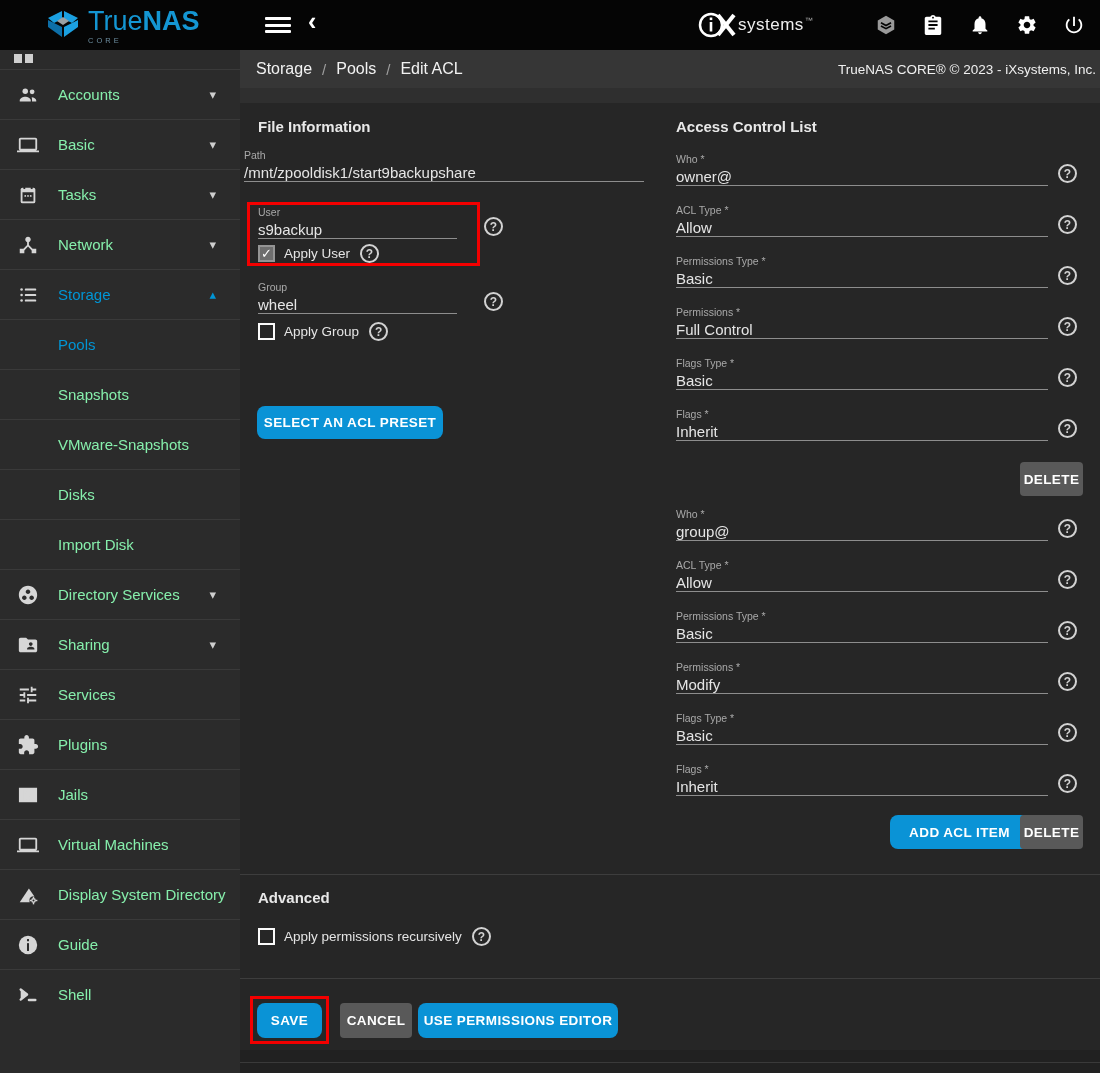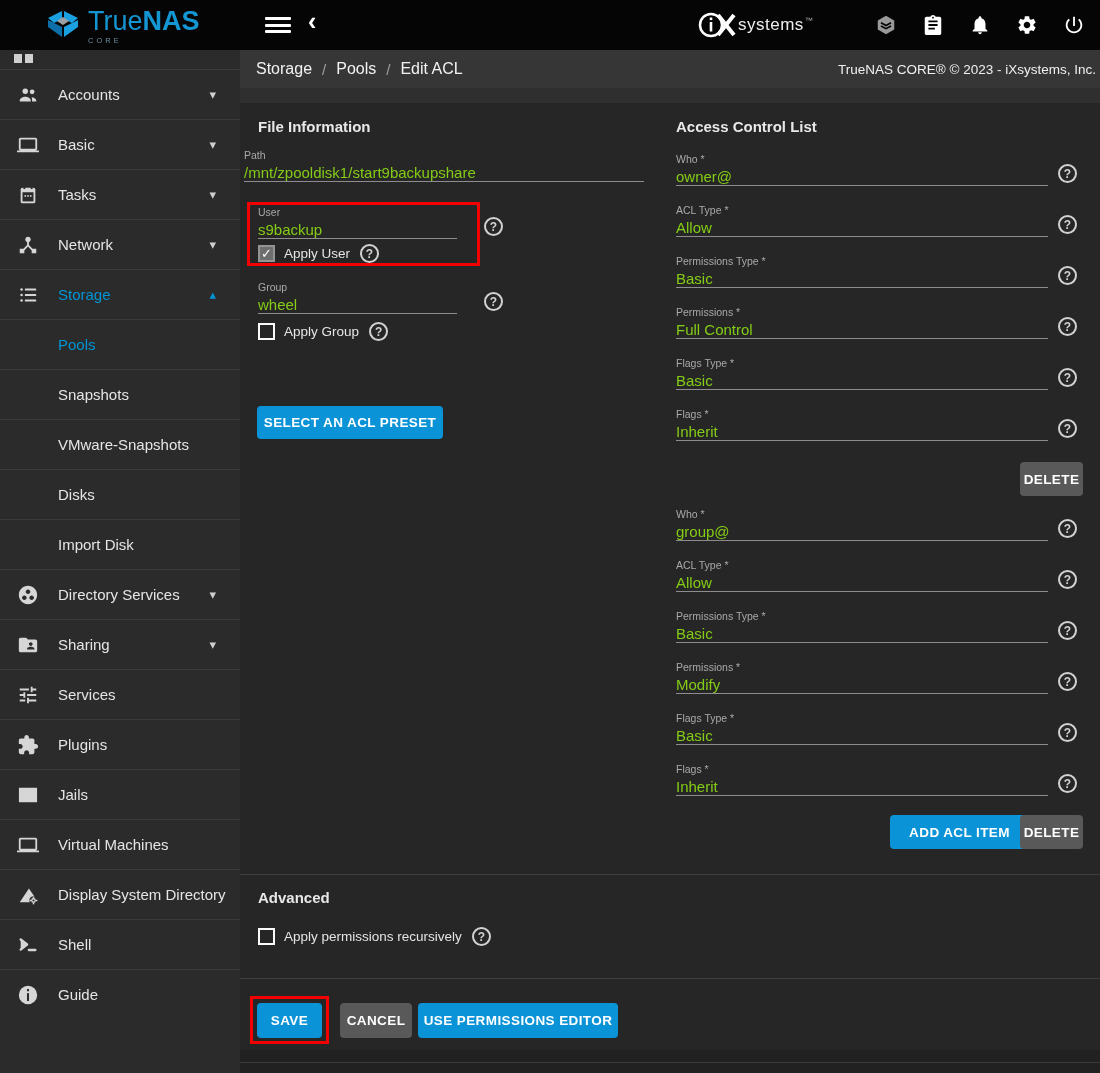--- a/index.html
+++ b/index.html
@@ -24,21 +24,21 @@
   .hicon svg { width:22px; height:22px; fill:#fff; }
   .hicon.gray svg { fill:#9a9a9a; }
 
   
   .sb { position:absolute; top:50px; left:0; width:240px; height:1023px; background:#2b2b2b; z-index:5; }
   .sb-partial { height:19px; position:relative; overflow:hidden; cursor:pointer; }
   .sb-partial .sq { position:absolute; width:8px; height:9px; top:4px; background:#cfcfcf; }
   .sb-row { height:50px; border-top:1px solid #3a3a3a; display:flex; align-items:center; padding-left:16px; position:relative; cursor:pointer; }
   .sb-icon { width:24px; height:24px; flex:0 0 24px; display:flex; align-items:center; justify-content:center; }
   .sb-icon svg { width:22px; height:22px; fill:#d6d6d6; }
-  .sb-label { margin-left:18px; font-size:15px; color:#e5e5e5; white-space:nowrap; }
+  .sb-label { margin-left:18px; font-size:15px; color:#86efac; white-space:nowrap; }
   .sb-sub .sb-label { margin-left:42px; }
   .sb-chev { position:absolute; right:24px; font-size:13px; color:#cfcfcf; }
   .sb-active { color:#0095d5 !important; }
 
   
   .crumbbar { position:absolute; top:50px; left:240px; width:860px; height:38px; background:#363636; display:flex; align-items:center; padding:0 4px 0 16px; z-index:6; }
   .crumb { font-size:16px; color:#f2f2f2; cursor:pointer; }
   .crumb-sep { font-size:15px; color:#9f9f9f; margin:0 10px; }
   .copyright { margin-left:auto; font-size:13.5px; color:#f0f0f0;text-align:center; }
   .strip { position:absolute; top:88px; left:240px; width:860px; height:15px; background:#2f2f2f; }
@@ -46,36 +46,36 @@
   
   .card { position:absolute; top:103px; left:240px; width:860px; height:947px; background:#262626; }
   .bottomstrip { position:absolute; top:1050px; left:240px; width:860px; height:23px; background:#212121; }
   .bottomline { position:absolute; top:1062px; left:240px; width:860px; height:1px; background:#3a3a3a; }
 
   .sec-title { position:absolute; font-size:15px; font-weight:700; color:#e8e8e8; }
   .carddiv { position:absolute; left:0; width:860px; height:1px; background:#3d3d3d; }
 
   .field { position:absolute; cursor:pointer; }
   .fl { font-size:10.5px; color:#a9a9a9; height:13px; line-height:13px; white-space:nowrap; }
-  .fv { font-size:15px; color:#84cc16; height:18px; line-height:18px; margin-top:2px; padding-bottom:0; border-bottom:1px solid #8d8d8d; position:relative; white-space:nowrap; }
+  .fv { font-size:15px; color:#e5e5e5; height:18px; line-height:18px; margin-top:2px; padding-bottom:0; border-bottom:1px solid #8d8d8d; position:relative; white-space:nowrap; }
   .fld-l { width:400px; }
   .fld-s { width:199px; }
   .fld-r { width:372px; }
   .help { position:absolute; width:19px; height:19px; border:2px solid #d2d2d2; border-radius:50%; color:#d2d2d2; font-size:12px; font-weight:700; display:flex; align-items:center; justify-content:center; bottom:3px; cursor:pointer; background:transparent; }
   .help-s { right:-46px; }
   .help-r { right:-29px; }
 
   .checkrow { position:absolute; display:flex; align-items:center; }
   .cb { width:17px; height:17px; border:2px solid #fafafa; background:transparent; margin-right:9px; flex:0 0 17px; cursor:pointer; display:flex; align-items:center; justify-content:center; font-size:13px; font-weight:700; color:transparent; }
   .cb.checked { background:#6e6e6e; border-color:#949494; color:#fff; }
   .cb-label { font-size:13.5px; color:#e4e4e4; margin-right:10px; white-space:nowrap; }
   .help-inline { position:relative; width:19px; height:19px; border:2px solid #d2d2d2; border-radius:50%; color:#d2d2d2; font-size:12px; font-weight:700; display:flex; align-items:center; justify-content:center; cursor:pointer; flex:0 0 19px; }
 
   .btn { position:absolute; border:none; border-radius:4px; font-weight:700; font-size:13.5px; letter-spacing:0.4px; color:#fff; display:flex; align-items:center; justify-content:center; font-family:inherit; cursor:pointer; white-space:nowrap; }
-  .btn-blue { background:#0a93d6; }
+  .btn-blue { background:#0a93d6;border-radius:8px; }
   .btn-gray { background:#595959; }
 
   .redbox { position:absolute; border:3px solid #f30000; pointer-events:none; z-index:8; background:transparent; }
 </style>
 </head>
 <body>
 
 <div id="app">
 
   <div class="hdr">
@@ -301,37 +301,37 @@
             <rect x="13.8" y="17.2" width="2" height="1.6"></rect>
             <rect x="20.2" y="17.2" width="2" height="1.6"></rect>
             <circle cx="18" cy="18" r="1.1" fill="#2b2b2b"></circle>
           </svg>
         </span>
       <span class="sb-label">Display System Directory</span>
     </div>
 
     <div class="sb-row">
       <span class="sb-icon">
+          <svg viewBox="0 0 24 24">
+            <circle cx="12" cy="12" r="10"></circle>
+            <rect x="10.9" y="5.5" width="2.2" height="2.4" fill="#2b2b2b"></rect>
+            <rect x="10.9" y="10" width="2.2" height="8.5" fill="#2b2b2b"></rect>
+          </svg>
+        </span>
+      <span class="sb-label">Guide</span>
+    </div>
+
+    <div class="sb-row">
+      <span class="sb-icon">
           <svg viewBox="0 0 24 24" fill="none" stroke="#d6d6d6" stroke-width="2.6" stroke-linecap="round" stroke-linejoin="round">
             <polyline points="4,6 11,11.5 4,17"></polyline>
             <line x1="13" y1="17.5" x2="20" y2="17.5"></line>
           </svg>
         </span>
       <span class="sb-label">Shell</span>
-    </div>
-
-    <div class="sb-row">
-      <span class="sb-icon">
-          <svg viewBox="0 0 24 24">
-            <circle cx="12" cy="12" r="10"></circle>
-            <rect x="10.9" y="5.5" width="2.2" height="2.4" fill="#2b2b2b"></rect>
-            <rect x="10.9" y="10" width="2.2" height="8.5" fill="#2b2b2b"></rect>
-          </svg>
-        </span>
-      <span class="sb-label">Guide</span>
     </div>
   </div>
 
   <div class="crumbbar">
     <span class="crumb">Storage</span>
     <span class="crumb-sep">/</span>
     <span class="crumb">Pools</span>
     <span class="crumb-sep">/</span>
     <span class="crumb">Edit ACL</span>
     <span class="copyright">TrueNAS CORE® © 2023 - iXsystems, Inc.</span>

